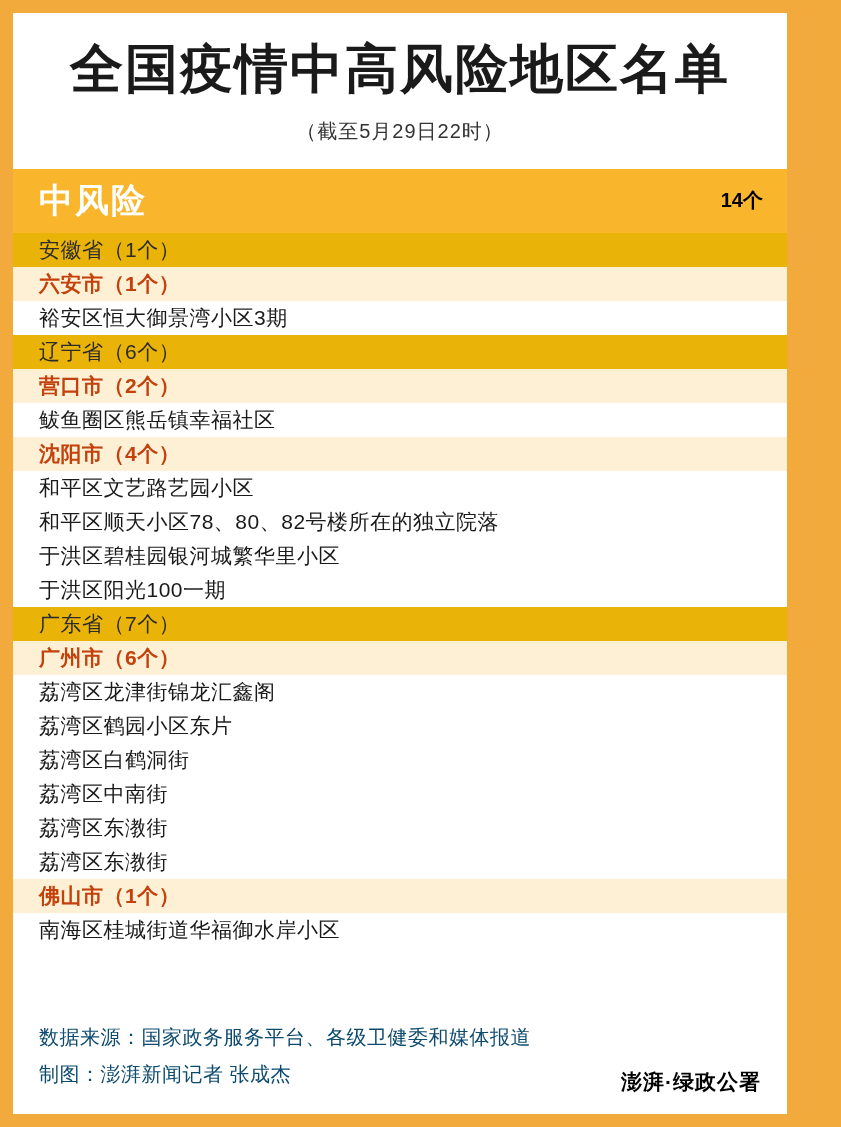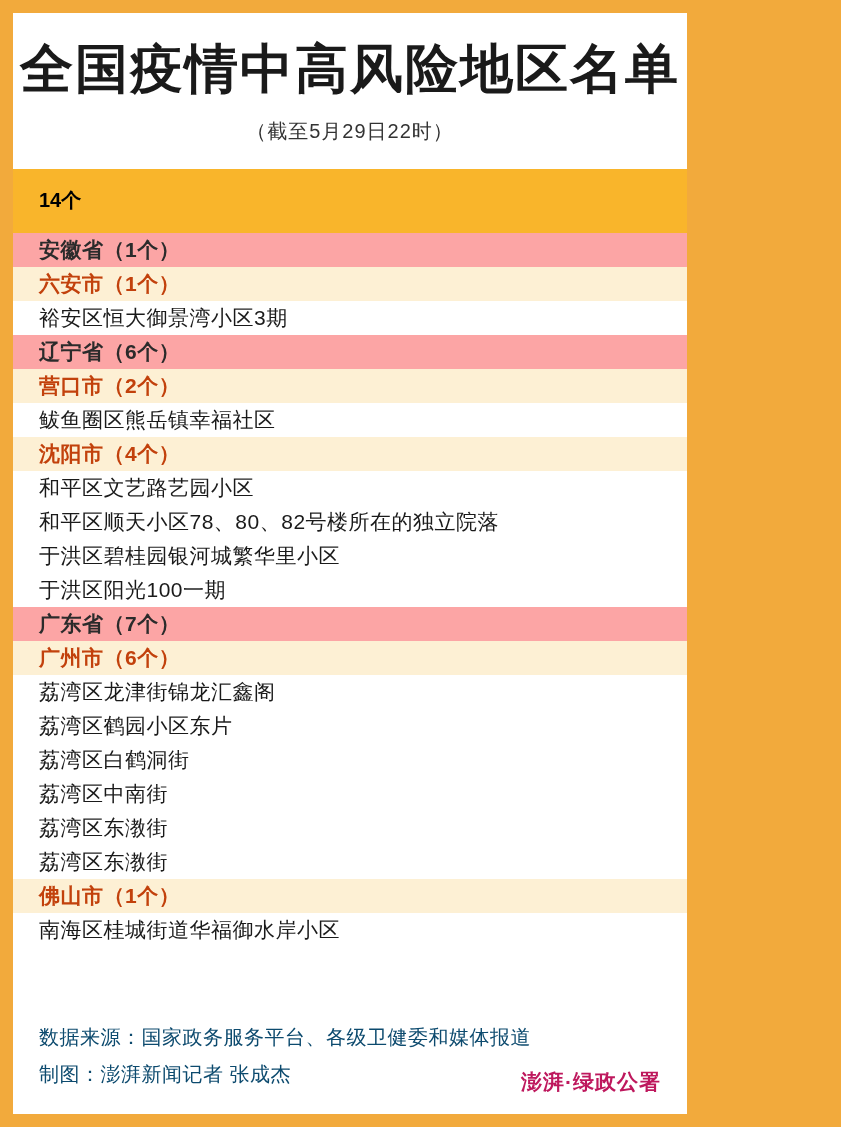--- a/index.html
+++ b/index.html
@@ -15,21 +15,21 @@
   }
   .page {
     box-sizing: border-box;
     width: 841px;
     height: 1127px;
     padding: 13px 13px 13px 13px;
     background: #F2AA3C;
   }
   .card {
     box-sizing: border-box;
-    width: 674px;
+    width: 774px;
     height: 1101px;
     background: #FFFFFF;
     display: flex;
     flex-direction: column;
   }
   .title-block {
     padding: 26px 0 0 0;
     text-align: center;
   }
   .main-title {
@@ -74,22 +74,22 @@
     height: 34px;
     display: flex;
     align-items: center;
     padding: 0 26px;
     box-sizing: border-box;
     font-size: 21px;
     color: #1A1A1A;
     letter-spacing: 0.5px;
   }
   .row.province {
-    background: #fca5a5;
-    font-weight: bold;
+    background: #eab308;
+    font-weight: normal;
     color: #2B2B2B;
   }
   .row.city {
     background: #FDF0D4;
     font-weight: bold;
     color: #c2410c;
   }
   .row.area {
     background: #FFFFFF;
   }
@@ -103,36 +103,37 @@
     color: #0c4a6e;
     margin-bottom: 10px;
     letter-spacing: 0.5px;
   }
   .brand {
     position: absolute;
     right: 26px;
     bottom: 18px;
     font-size: 21px;
     font-weight: bold;
-    color: #be185d;
+    color: #000000;
     letter-spacing: 1px;
   }
 </style>
 </head>
 <body>
 
 <div class="page">
   <div class="card">
 
     <div class="title-block">
       <div class="main-title">全国疫情中高风险地区名单</div>
       <div class="sub-title">（截至5月29日22时）</div>
     </div>
 
     <div class="section-header">
+      <div class="sh-label">中风险</div>
       <div class="sh-count">14个</div>
     </div>
 
     <div class="rows">
       <div class="row province">安徽省（1个）</div>
       <div class="row city">六安市（1个）</div>
       <div class="row area">裕安区恒大御景湾小区3期</div>
       <div class="row province">辽宁省（6个）</div>
       <div class="row city">营口市（2个）</div>
       <div class="row area">鲅鱼圈区熊岳镇幸福社区</div>

